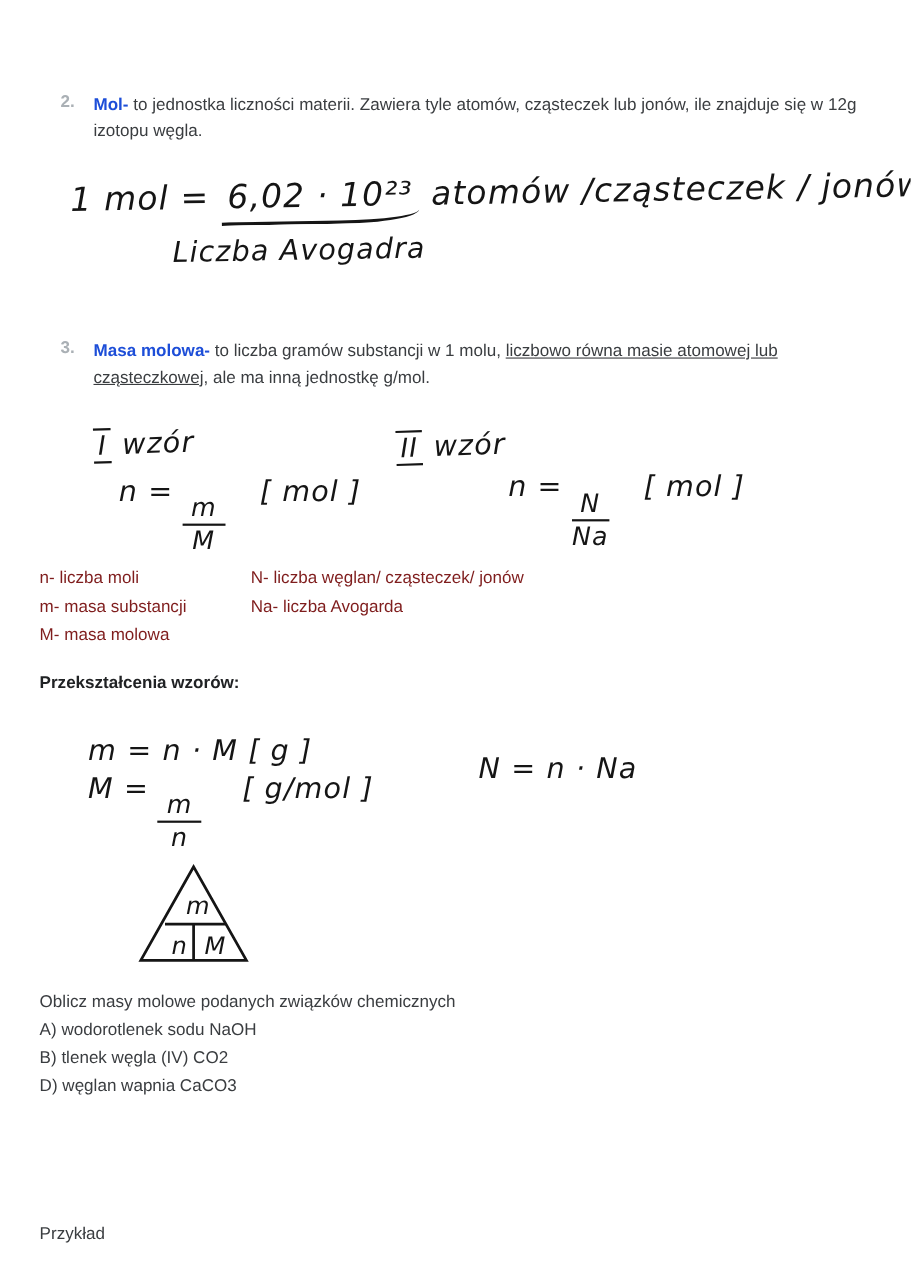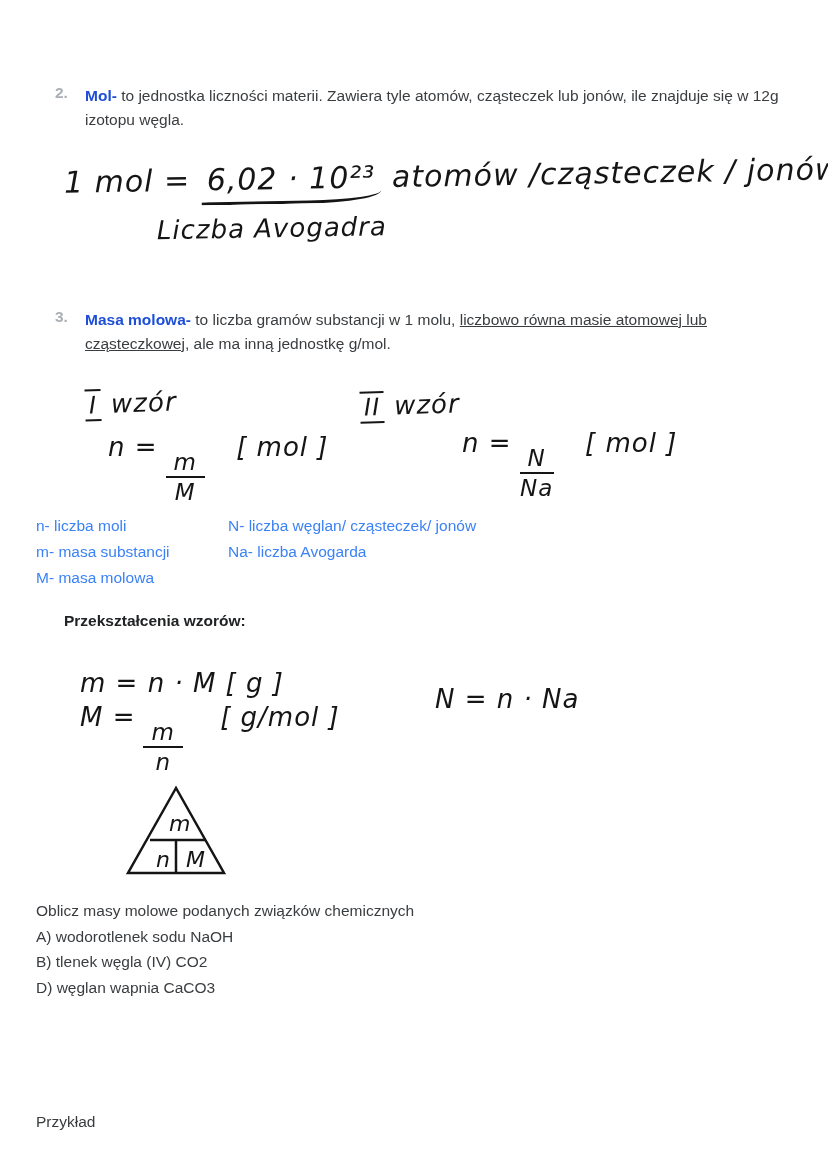--- a/index.html
+++ b/index.html
@@ -32,21 +32,21 @@
   }
   .hw-big{font-size:30px;}
   .hw-med{font-size:26px;}
   .avogadro-wrap{display:inline-block;border-bottom:3px solid #151515;padding:0 6px 5px 6px;border-radius:0 0 40%/12px 40%;}
   .avogadro-label{position:absolute;left:92px;top:52px;font-size:26px;}
   .frac{display:inline-flex;flex-direction:column;align-items:center;vertical-align:-14px;margin:0 8px;line-height:1.05;}
   .fnum{border-bottom:2.5px solid #151515;padding:0 8px 2px 8px;font-size:23px;}
   .fden{padding-top:2px;font-size:23px;}
   .roman{display:inline-block;border-top:2.5px solid #151515;border-bottom:2.5px solid #151515;padding:0 4px;margin-right:10px;font-size:24px;}
 
-  .legend-row{display:flex;font-size:15.5px;line-height:26px;color:#3b82f6;}
+  .legend-row{display:flex;font-size:15.5px;line-height:26px;color:#7f1d1d;}
   .legend-left{width:192px;}
   .heading{font-size:15.5px;font-weight:bold;color:#202224;margin:0;}
   .task-line{font-size:15.5px;line-height:25.5px;margin:0;color:#3a3d40;}
   svg text{font-family:"DejaVu Sans", sans-serif;font-style:italic;}
 </style>
 </head>
 <body>
 
 <div class="page">
 
@@ -97,21 +97,21 @@
     <div class="legend-row">
       <span class="legend-left">m- masa substancji</span>
       <span>Na- liczba Avogarda</span>
     </div>
     <div class="legend-row">
       <span class="legend-left">M- masa molowa</span>
       <span></span>
     </div>
   </div>
 
-  <p class="abs heading" style="left:36px;top:612px;margin-left:28px;">Przekształcenia wzorów:</p>
+  <p class="abs heading" style="left:36px;top:612px;">Przekształcenia wzorów:</p>
 
   <div class="abs hw hw-med" style="left:80px;top:668px;">m = n · M [ g ]</div>
   <div class="abs hw hw-med" style="left:80px;top:702px;">
     <span>M =</span><span class="frac">
         <span class="fnum">m</span>
         <span class="fden">n</span>
       </span>
     <span style="margin-left:20px;">[ g/mol ]</span>
   </div>
   <div class="abs hw hw-med" style="left:435px;top:684px;text-align:center;">N = n · Na</div>

